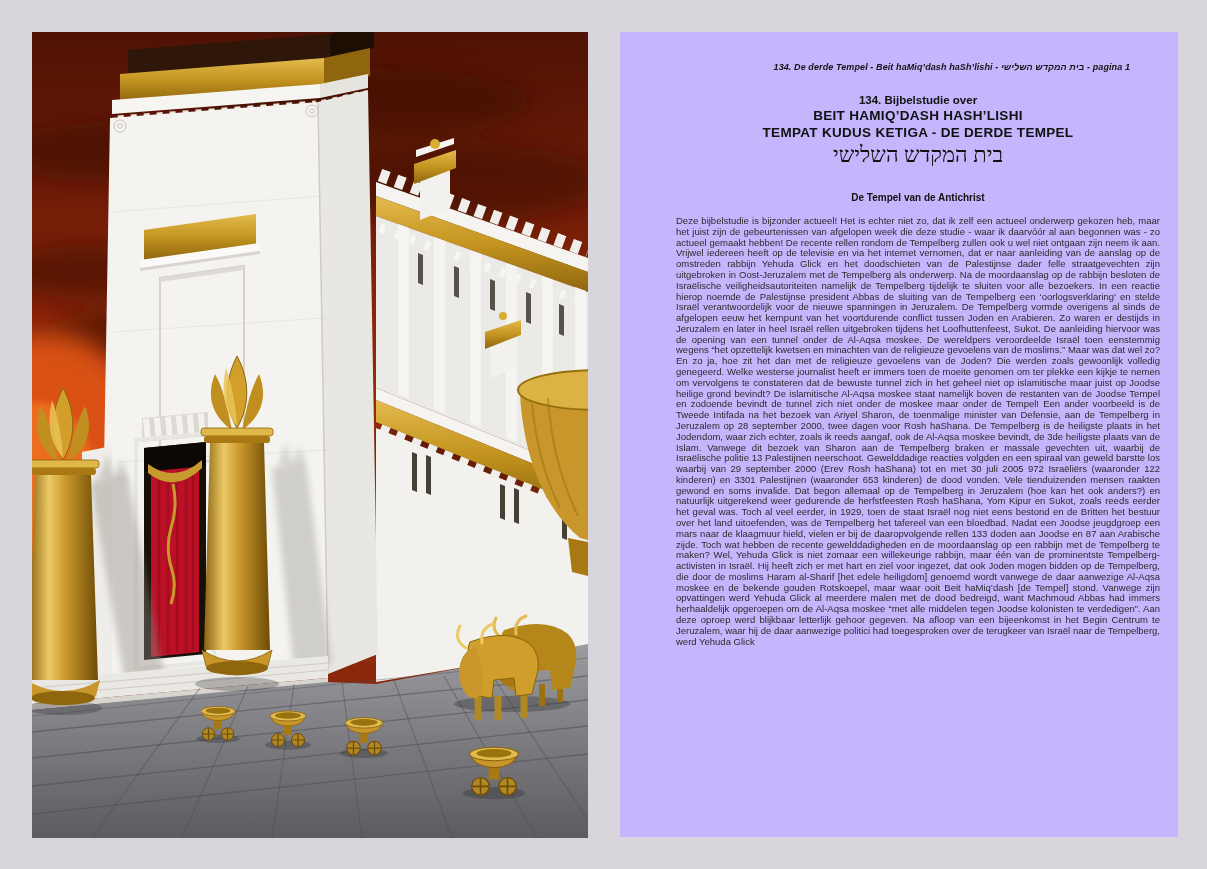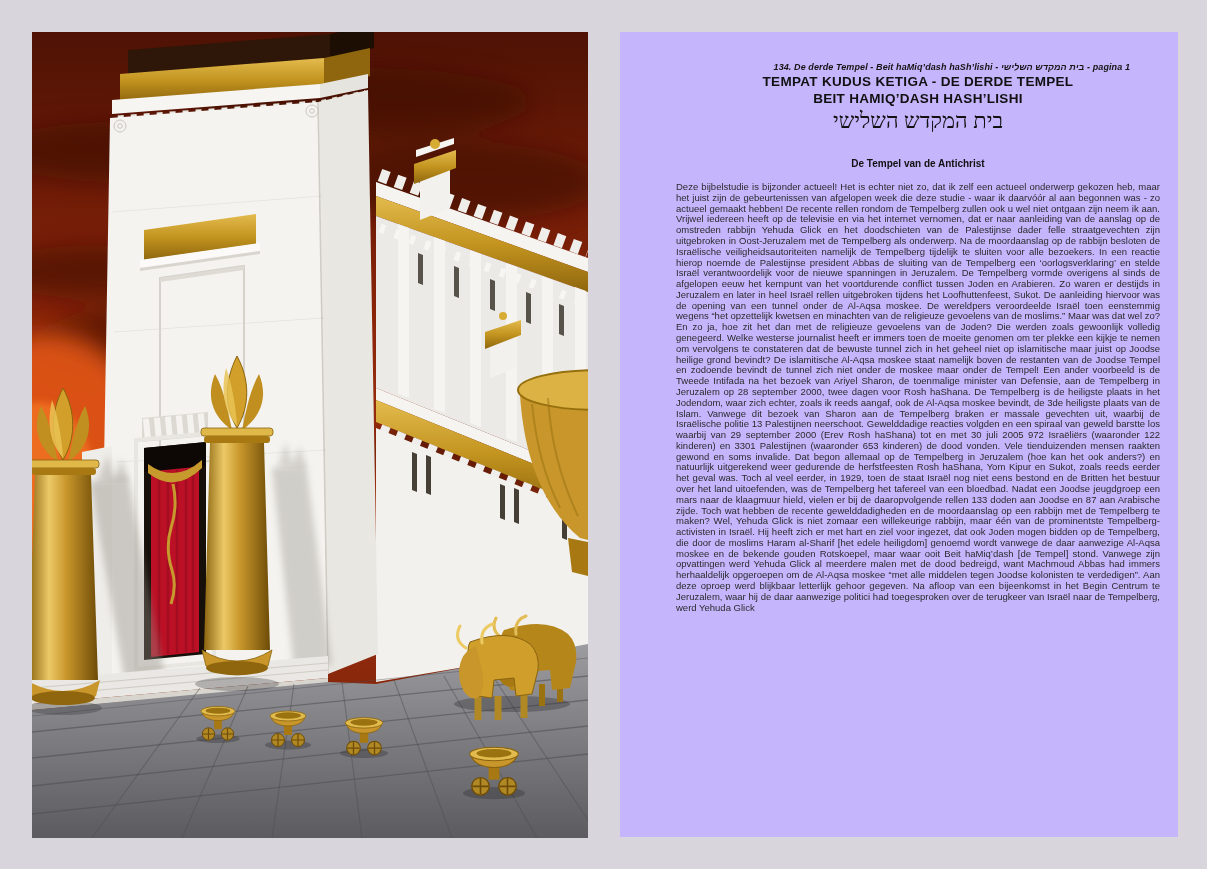--- a/index.html
+++ b/index.html
@@ -204,20 +204,21 @@
       <rect x="-3" y="428" width="70" height="8" rx="3" fill="#e0b84a" stroke="#8a630e" stroke-width=".8"></rect>
       <rect x="0" y="436" width="64" height="7" rx="3" fill="#a87912"></rect>
       <path d="M3,443 L59,443 L66,648 L-4,648 Z" fill="url(#goldshaft)"></path>
       <path d="M-6,648 Q31,670 68,648 L64,664 Q31,682 -2,664 Z" fill="#c8962a"></path>
       <ellipse cx="31" cy="666" rx="32" ry="7" fill="#8f660e"></ellipse>
     </svg>
   </div>
 
   <div class="doc-page">
     <div class="doc-header">134. De derde Tempel - Beit haMiq’dash haSh’lishi - בית המקדש השלישי - pagina 1</div>
+    <div class="doc-title1">134. Bijbelstudie over</div>
+    <div class="doc-title2">BEIT HAMIQ’DASH HASH’LISHI</div>
     <div class="doc-title2">TEMPAT KUDUS KETIGA - DE DERDE TEMPEL</div>
-    <div class="doc-title2">BEIT HAMIQ’DASH HASH’LISHI</div>
     <div class="doc-hebrew" dir="rtl">בית המקדש השלישי</div>
     <div class="doc-subtitle">De Tempel van de Antichrist</div>
     <p class="doc-body">Deze bijbelstudie is bijzonder actueel! Het is echter niet zo, dat ik zelf een actueel onderwerp gekozen heb, maar het juist zijn de gebeurtenissen van afgelopen week die deze studie - waar ik daarvóór al aan begonnen was - zo actueel gemaakt hebben! De recente rellen rondom de Tempelberg zullen ook u wel niet ontgaan zijn neem ik aan. Vrijwel iedereen heeft op de televisie en via het internet vernomen, dat er naar aanleiding van de aanslag op de omstreden rabbijn Yehuda Glick en het doodschieten van de Palestijnse dader felle straatgevechten zijn uitgebroken in Oost-Jeruzalem met de Tempelberg als onderwerp. Na de moordaanslag op de rabbijn besloten de Israëlische veiligheidsautoriteiten namelijk de Tempelberg tijdelijk te sluiten voor alle bezoekers. In een reactie hierop noemde de Palestijnse president Abbas de sluiting van de Tempelberg een ‘oorlogsverklaring’ en stelde Israël verantwoordelijk voor de nieuwe spanningen in Jeruzalem. De Tempelberg vormde overigens al sinds de afgelopen eeuw het kernpunt van het voortdurende conflict tussen Joden en Arabieren. Zo waren er destijds in Jeruzalem en later in heel Israël rellen uitgebroken tijdens het Loofhuttenfeest, Sukot. De aanleiding hiervoor was de opening van een tunnel onder de Al-Aqsa moskee. De wereldpers veroordeelde Israël toen eenstemmig wegens “het opzettelijk kwetsen en minachten van de religieuze gevoelens van de moslims.” Maar was dat wel zo? En zo ja, hoe zit het dan met de religieuze gevoelens van de Joden? Die werden zoals gewoonlijk volledig genegeerd. Welke westerse journalist heeft er immers toen de moeite genomen om ter plekke een kijkje te nemen om vervolgens te constateren dat de bewuste tunnel zich in het geheel niet op islamitische maar juist op Joodse heilige grond bevindt? De islamitische Al-Aqsa moskee staat namelijk boven de restanten van de Joodse Tempel en zodoende bevindt de tunnel zich niet onder de moskee maar onder de Tempel! Een ander voorbeeld is de Tweede Intifada na het bezoek van Ariyel Sharon, de toenmalige minister van Defensie, aan de Tempelberg in Jeruzalem op 28 september 2000, twee dagen voor Rosh haShana. De Tempelberg is de heiligste plaats in het Jodendom, waar zich echter, zoals ik reeds aangaf, ook de Al-Aqsa moskee bevindt, de 3de heiligste plaats van de Islam. Vanwege dit bezoek van Sharon aan de Tempelberg braken er massale gevechten uit, waarbij de Israëlische politie 13 Palestijnen neerschoot. Gewelddadige reacties volgden en een spiraal van geweld barstte los waarbij van 29 september 2000 (Erev Rosh haShana) tot en met 30 juli 2005 972 Israëliërs (waaronder 122 kinderen) en 3301 Palestijnen (waaronder 653 kinderen) de dood vonden. Vele tienduizenden mensen raakten gewond en soms invalide. Dat begon allemaal op de Tempelberg in Jeruzalem (hoe kan het ook anders?) en natuurlijk uitgerekend weer gedurende de herfstfeesten Rosh haShana, Yom Kipur en Sukot, zoals reeds eerder het geval was. Toch al veel eerder, in 1929, toen de staat Israël nog niet eens bestond en de Britten het bestuur over het land uitoefenden, was de Tempelberg het tafereel van een bloedbad. Nadat een Joodse jeugdgroep een mars naar de klaagmuur hield, vielen er bij de daaropvolgende rellen 133 doden aan Joodse en 87 aan Arabische zijde. Toch wat hebben de recente gewelddadigheden en de moordaanslag op een rabbijn met de Tempelberg te maken? Wel, Yehuda Glick is niet zomaar een willekeurige rabbijn, maar één van de prominentste Tempelberg-activisten in Israël. Hij heeft zich er met hart en ziel voor ingezet, dat ook Joden mogen bidden op de Tempelberg, die door de moslims Haram al-Sharif [het edele heiligdom] genoemd wordt vanwege de daar aanwezige Al-Aqsa moskee en de bekende gouden Rotskoepel, maar waar ooit Beit haMiq’dash [de Tempel] stond. Vanwege zijn opvattingen werd Yehuda Glick al meerdere malen met de dood bedreigd, want Machmoud Abbas had immers herhaaldelijk opgeroepen om de Al-Aqsa moskee “met alle middelen tegen Joodse kolonisten te verdedigen”. Aan deze oproep werd blijkbaar letterlijk gehoor gegeven. Na afloop van een bijeenkomst in het Begin Centrum te Jeruzalem, waar hij de daar aanwezige politici had toegesproken over de terugkeer van Israël naar de Tempelberg, werd Yehuda Glick</p>
   </div>
 
 </div>
 
 </body></html>

